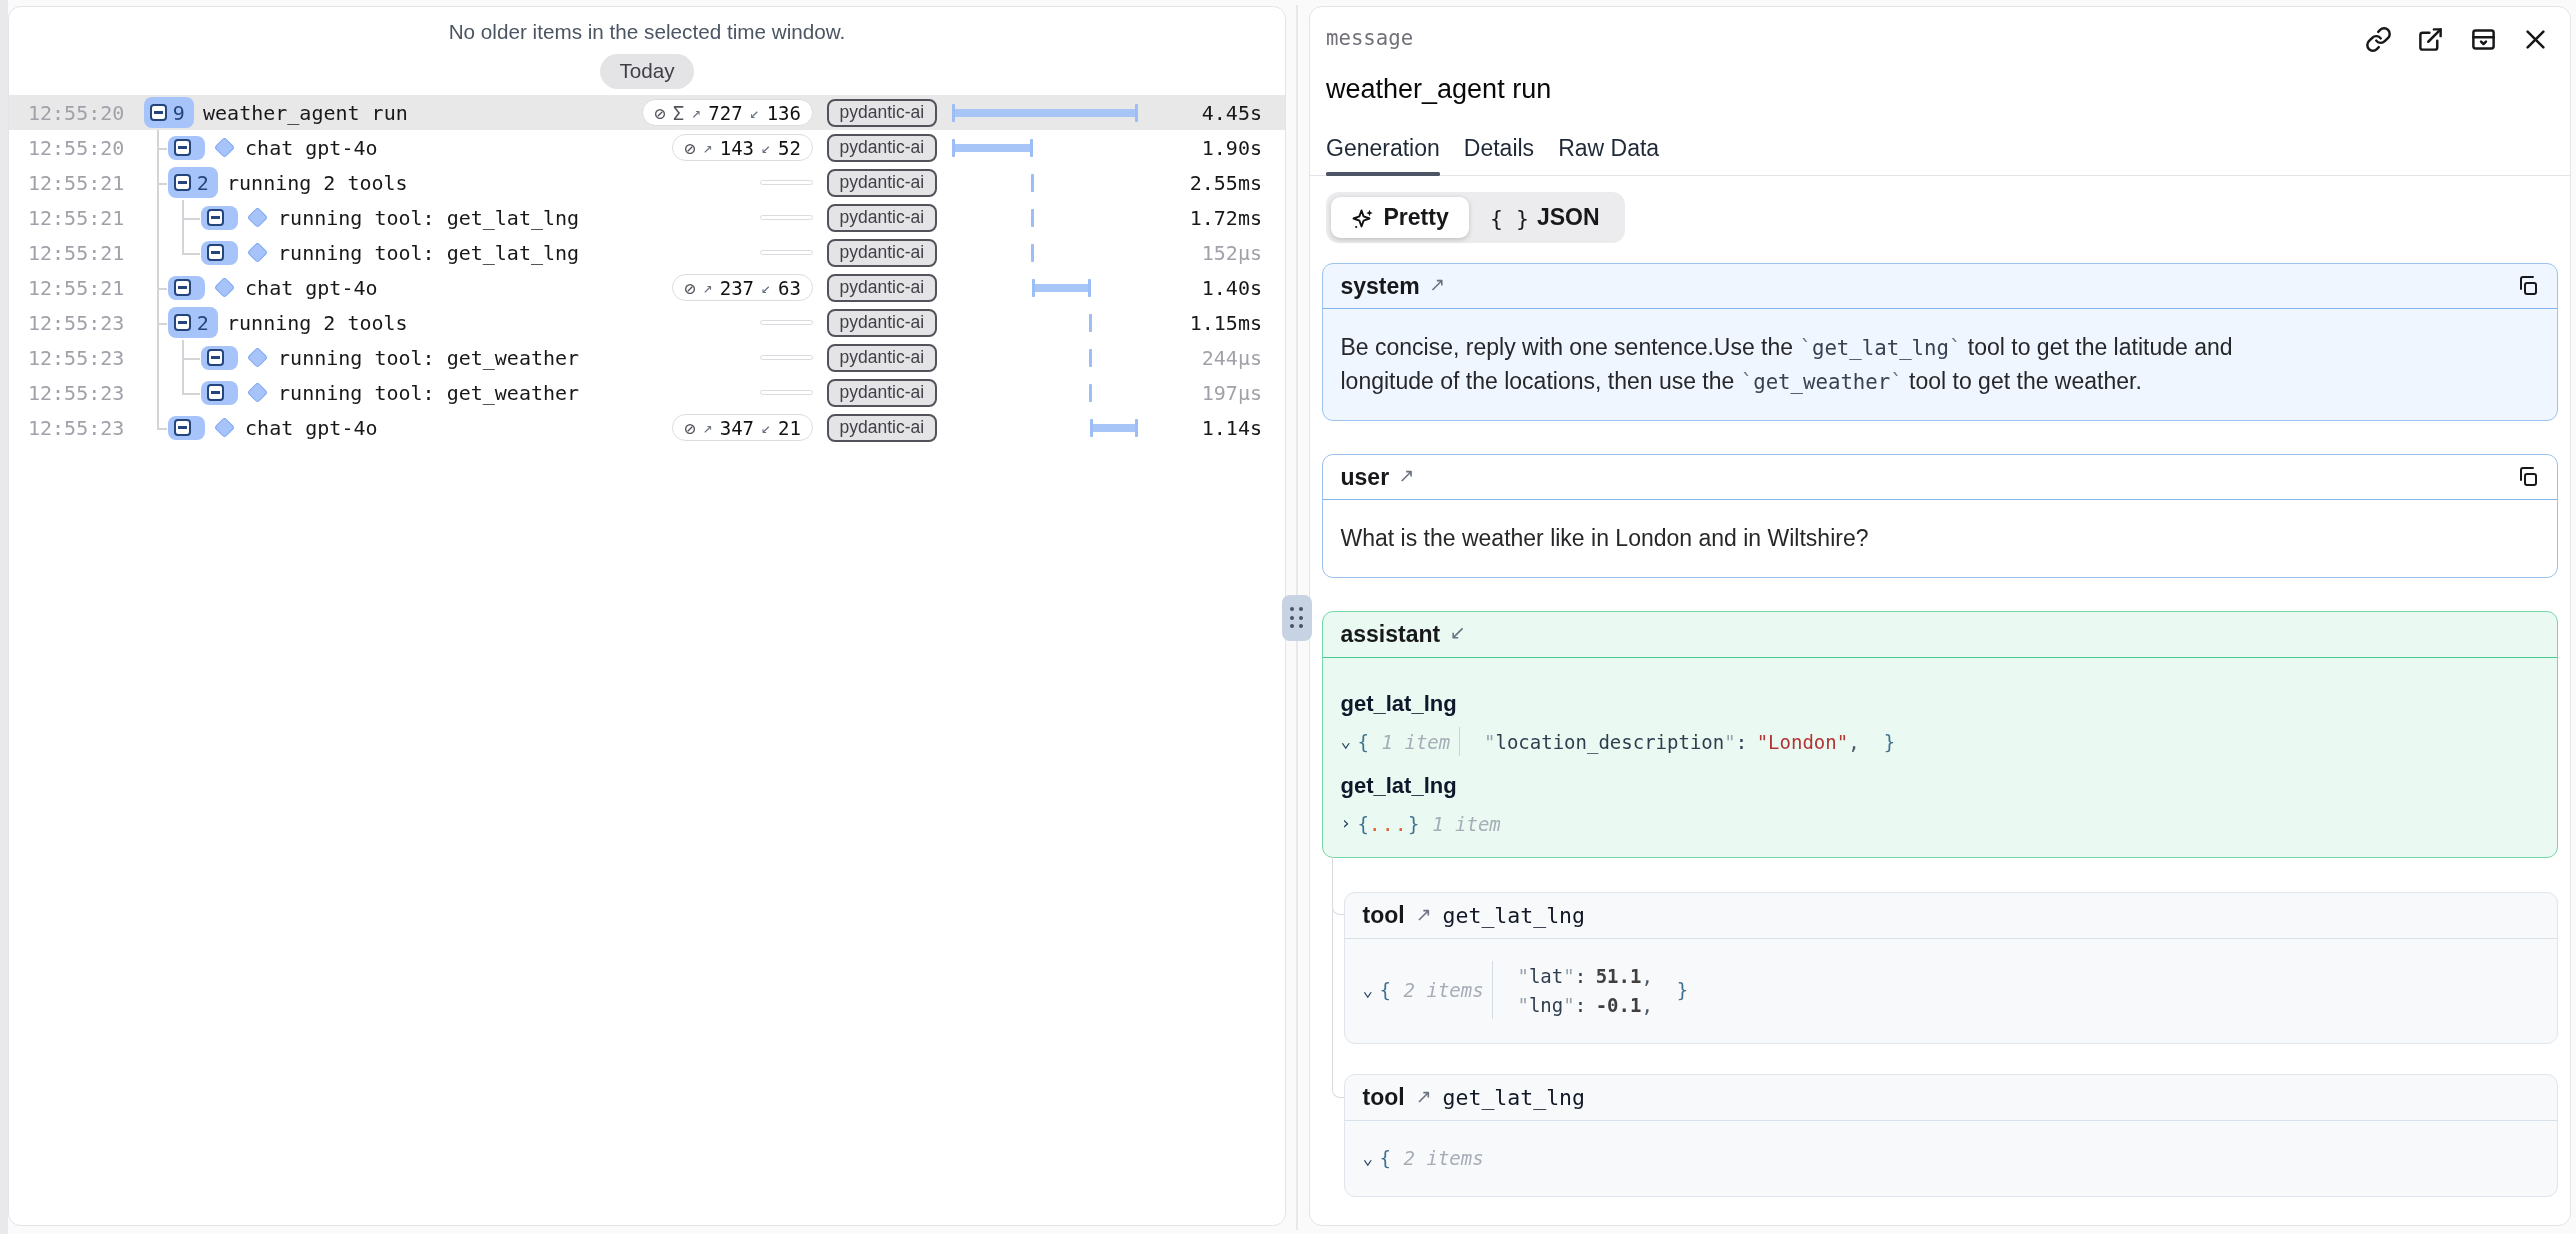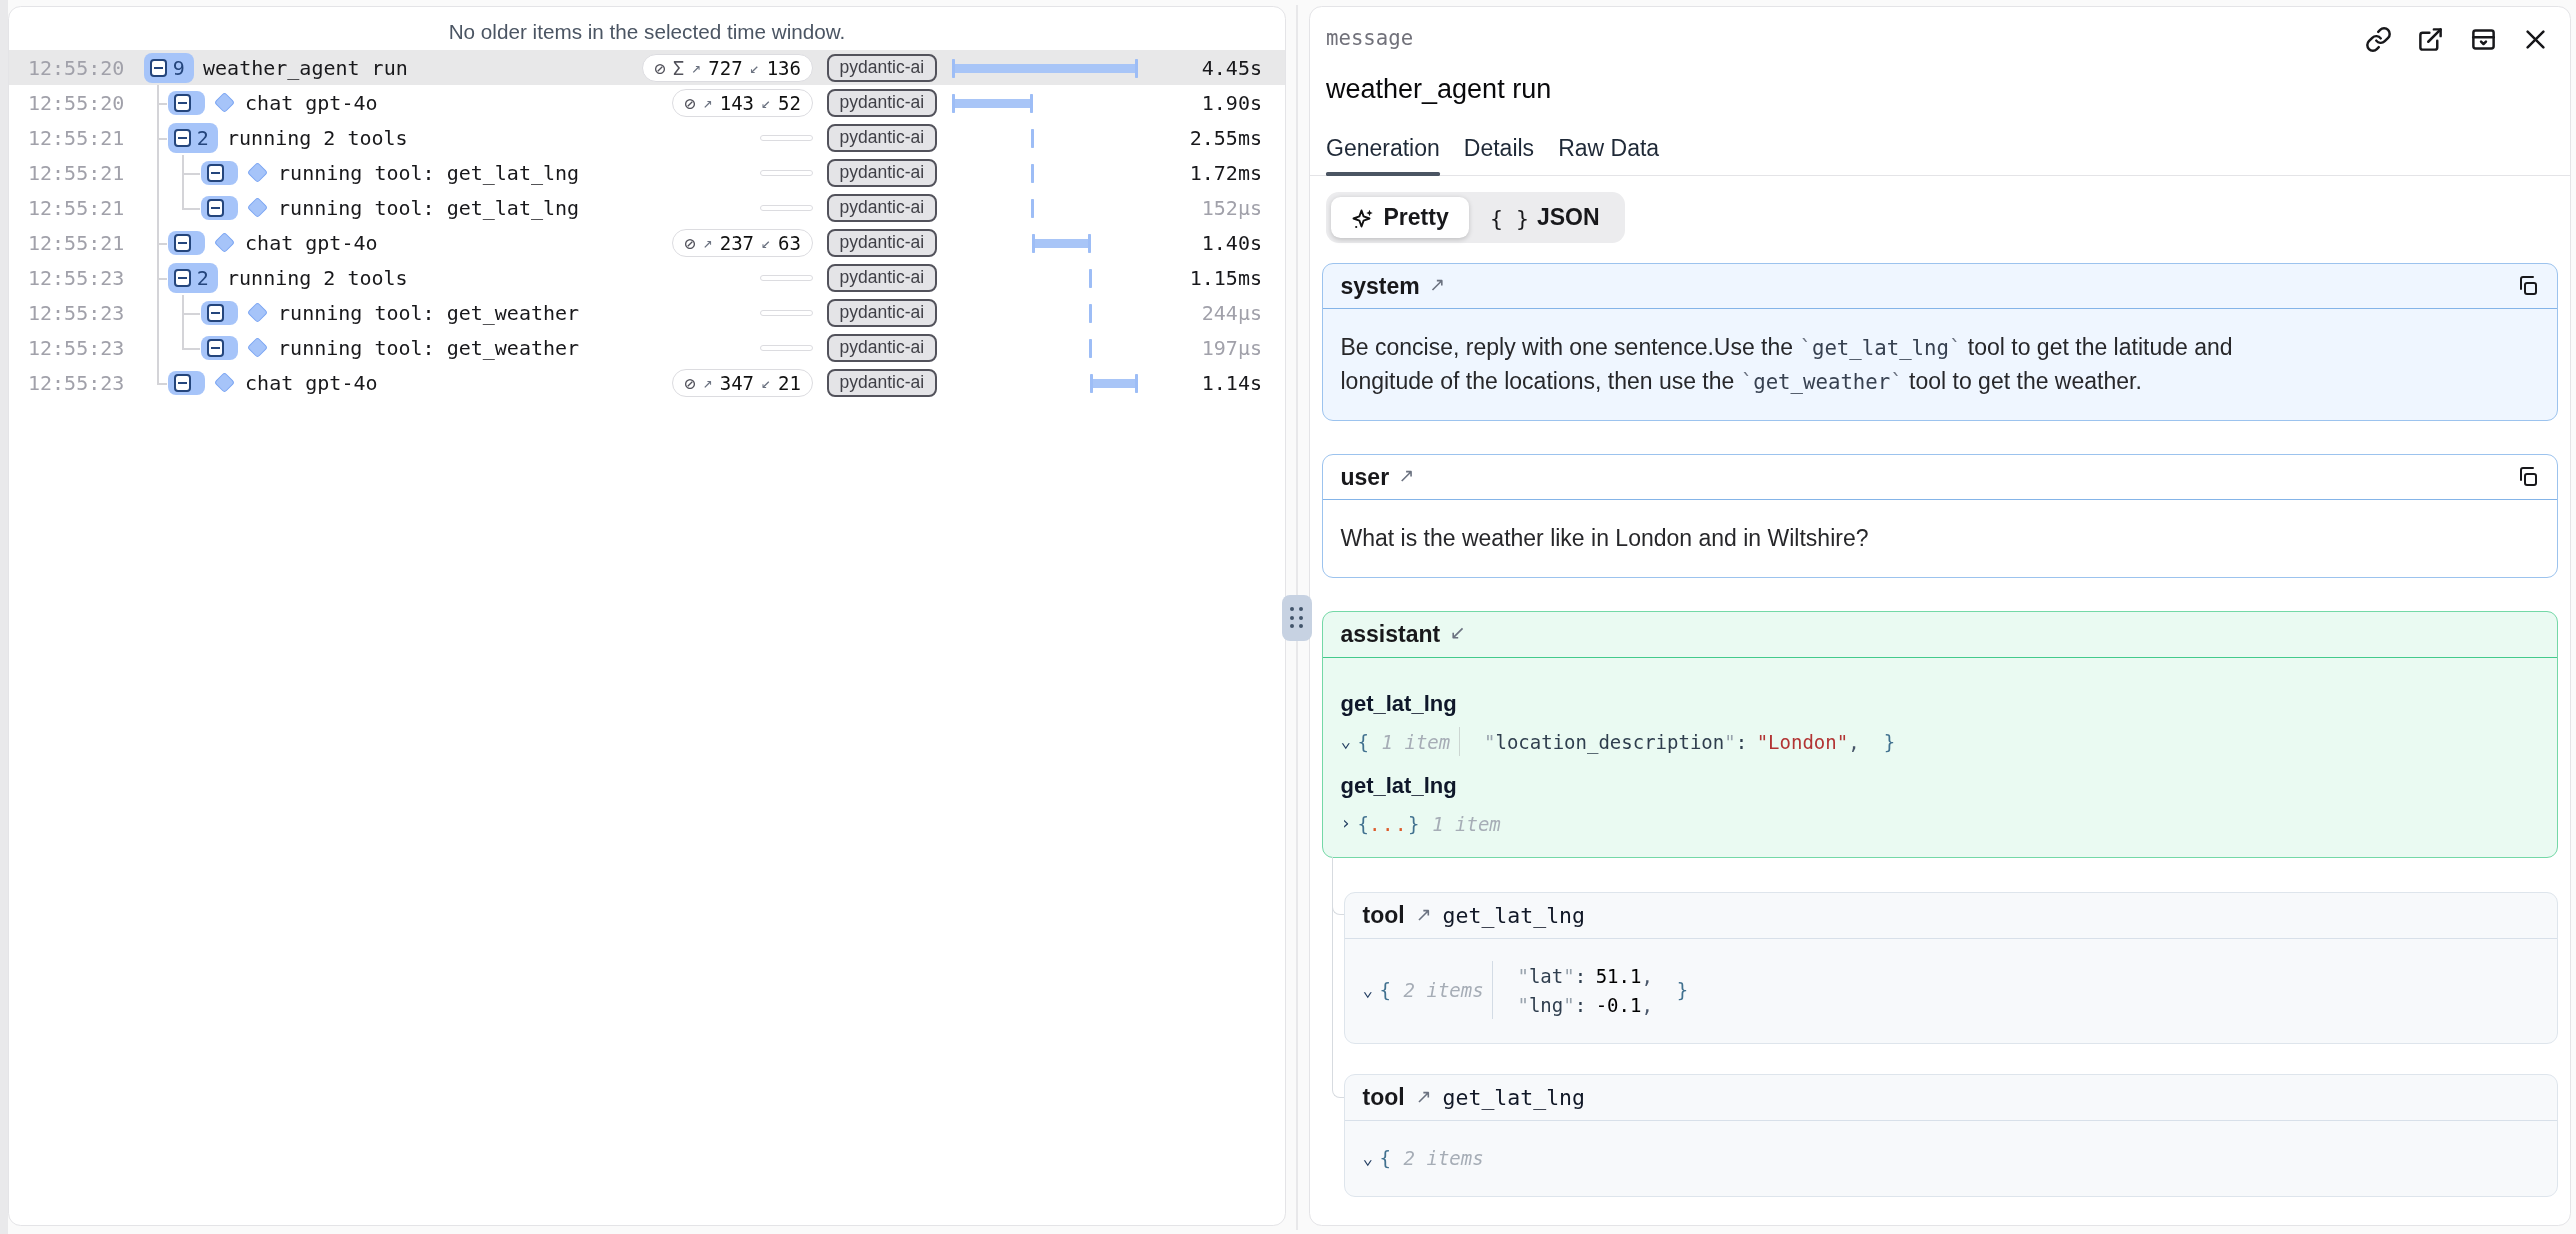--- a/index.html
+++ b/index.html
@@ -118,21 +118,21 @@
   .tree { font-family:"DejaVu Sans Mono", monospace; font-size:19px; color:#334155; }
   .tree-line { height:29px; display:flex; align-items:center; }
   .caret { color:#1f3a5f; margin-right:6.4px; font-size:17.5px; cursor:pointer; }
   .brace { color:#41718f; }
   .ellip { color:#dd5a2a; letter-spacing:1.6px; }
   .annot { color:#a6adb6; font-style:italic; margin-left:12.7px; }
   .entries { margin-left:8.8px; border-left:1.6px solid #ccd6d2; padding-left:24px; }
   .tool-card .entries { border-left-color:#d3dce5; }
   .jkey { color:#2f3e4e; } .jq { color:#98a3ad; }
   .jcolon { color:#2f3e4e; margin-right:9.5px; }
-  .vstr { color:#b23434; } .vnum { color:#000000; }
+  .vstr { color:#b23434; } .vnum { color:#404040;font-weight:bold; }
   .jcomma { color:#475569; }
   .close-line { margin-left:24px; }
 
   .tool-card { margin-left:22px; margin-bottom:30px; background:#f7f9fb; border:1.6px solid #dee5ec; border-radius:11px; overflow:hidden; }
   .tool-head { height:46px; padding:0 17.5px; display:flex; align-items:center; gap:11px; border-bottom:1.6px solid #d8e0e9; }
   .tool-kind { font-size:23px; font-weight:700; color:#18181b; }
   .tool-name { font-family:"DejaVu Sans Mono", monospace; font-size:21.5px; color:#111827; }
   .tool-body { padding:22px 17.5px 24px; }
   .tools-wrap { position:relative; }
   .tconn-stub { position:absolute; border-bottom:1.6px solid #d7dbe0; border-left:1.6px solid #d7dbe0; border-bottom-left-radius:8px; }
@@ -148,20 +148,23 @@
       <i></i>
       <i></i>
       <i></i>
       <i></i>
       <i></i>
     </div>
 </div>
 
 <div class="left-card">
   <div class="lp-notice">No older items in the selected time window.</div>
+  <div class="lp-today-wrap">
+    <span class="lp-today">Today</span>
+  </div>
   <div class="rows" id="rows">
   <div class="row selected">
     <span class="row-time">12:55:20</span>
     <span class="tree ind0">
       <span class="count-chip">
         <span class="chip-box"></span>
         <span class="chip-num">9</span>
       </span>
 
     </span>

